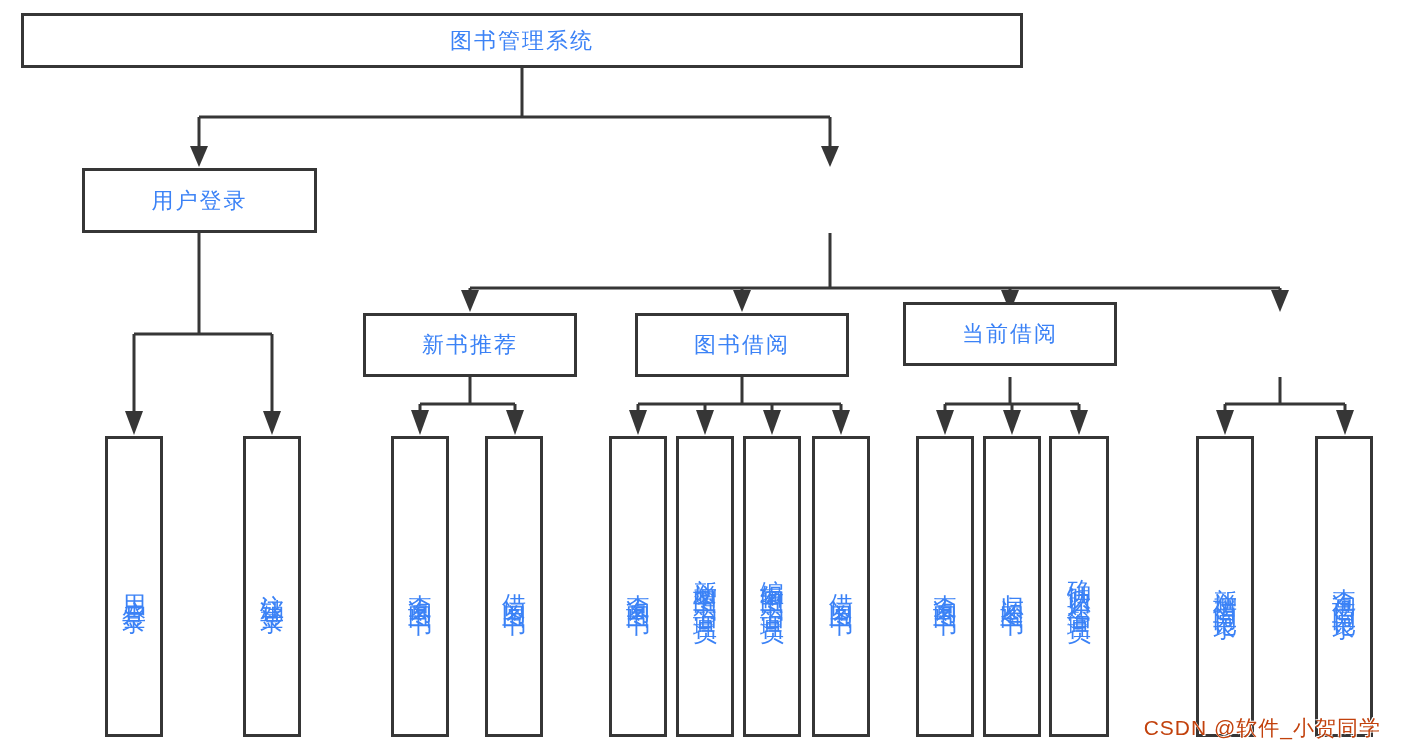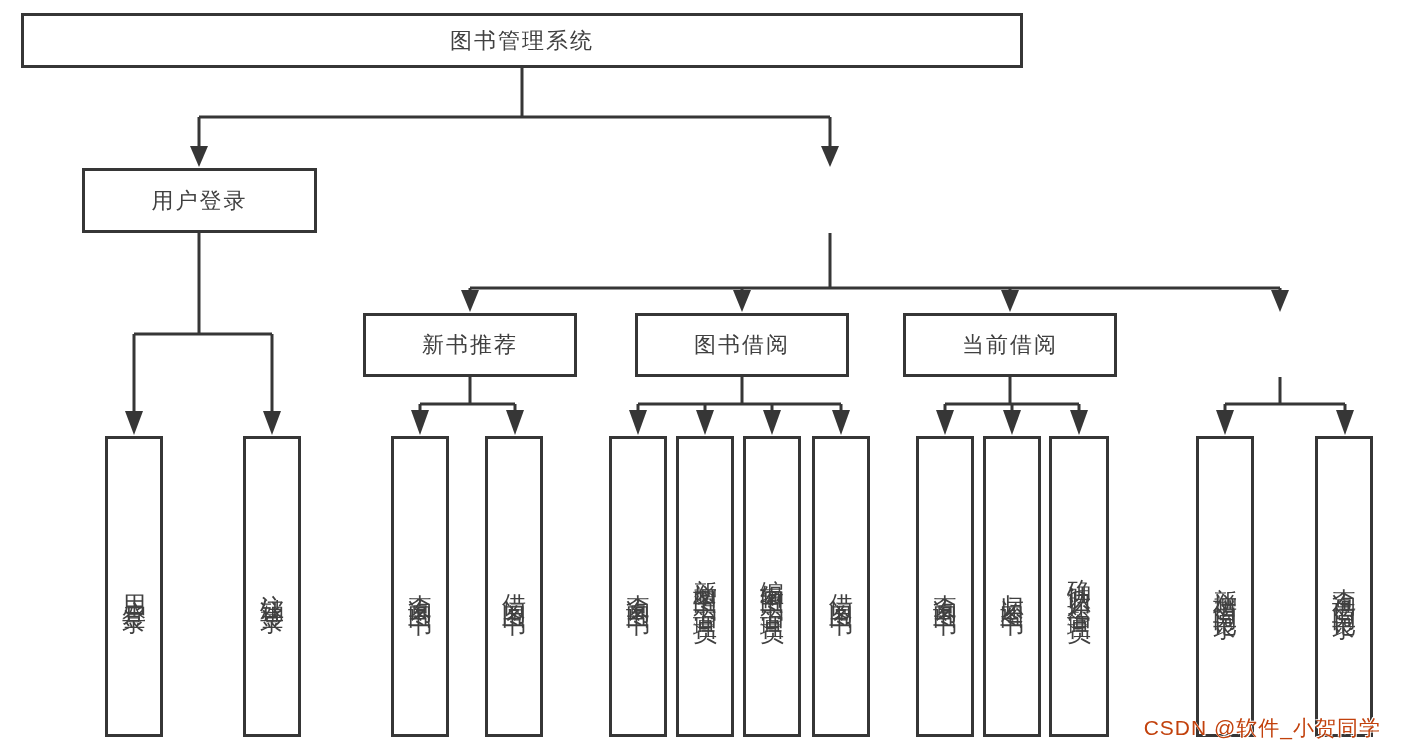--- a/index.html
+++ b/index.html
@@ -21,39 +21,39 @@
     top: 0;
   }
   .box {
     position: absolute;
     box-sizing: border-box;
     border: 3px solid #363636;
     background: #ffffff;
     display: flex;
     align-items: center;
     justify-content: center;
-    color: #404040;
+    color: #3b82f6;
     font-size: 22px;
     letter-spacing: 2px;
     text-align: center;
   }
   .vbox {
     writing-mode: vertical-rl;
     text-orientation: mixed;
     font-size: 24px;
     letter-spacing: 6px;
     line-height: 1;
   }
   
   .n-root { left: 21px;  top: 13px;  width: 1002px; height: 55px; }
   .n-b0   { left: 82px;  top: 168px; width: 235px;  height: 65px; }
   .n-b1   { left: 712px; top: 168px; width: 235px;  height: 65px; }
   .n-g0   { left: 363px;  top: 313px; width: 214px; height: 64px; }
   .n-g1   { left: 635px;  top: 313px; width: 214px; height: 64px; text-align: right; }
-  .n-g2   { left: 903px;  top: 313px; width: 214px; height: 64px; }
+  .n-g2   { left: 903px;  top: 302px; width: 214px; height: 64px; }
   .n-g3   { left: 1173px; top: 313px; width: 214px; height: 64px; }
   .leaf   { top: 436px; height: 301px; width: 58px; }
   .n-l0  { left: 105px; }
   .n-l1  { left: 243px; }
   .n-l2  { left: 391px; }
   .n-l3  { left: 485px; }
   .n-l4  { left: 609px; }
   .n-l5  { left: 676px; }
   .n-l6  { left: 743px; }
   .n-l7  { left: 812px; }

